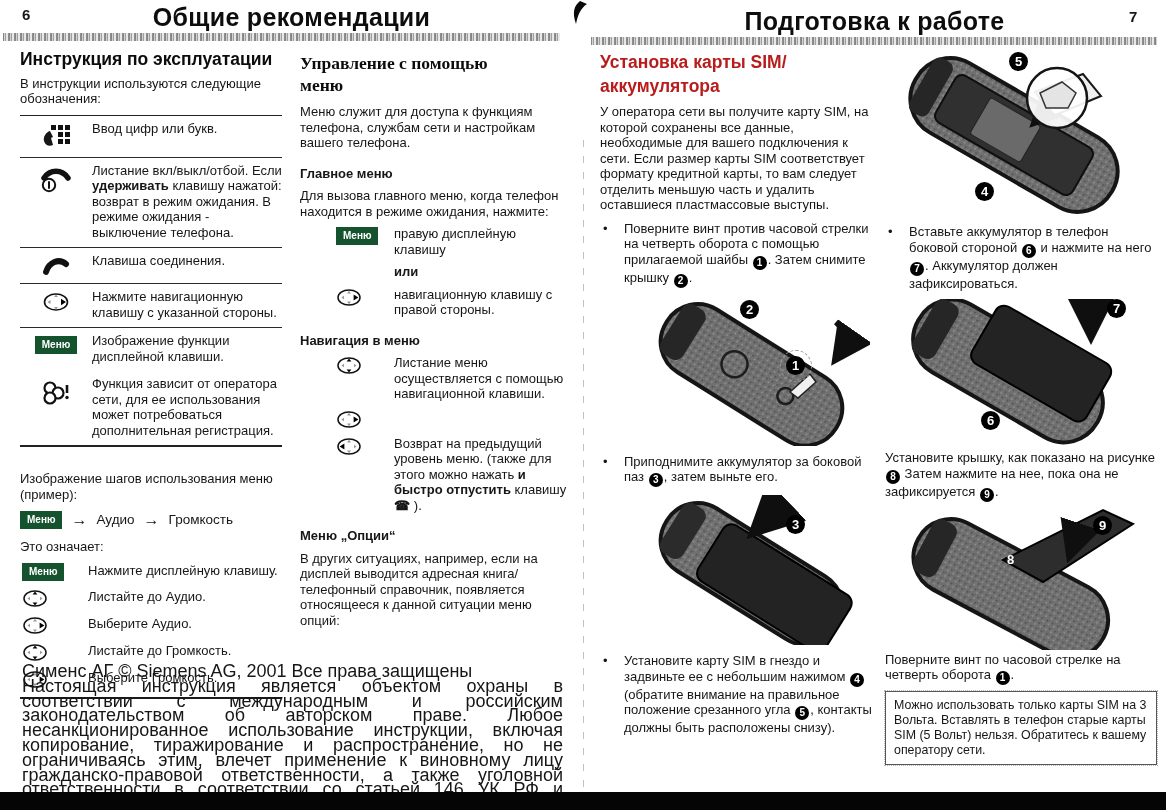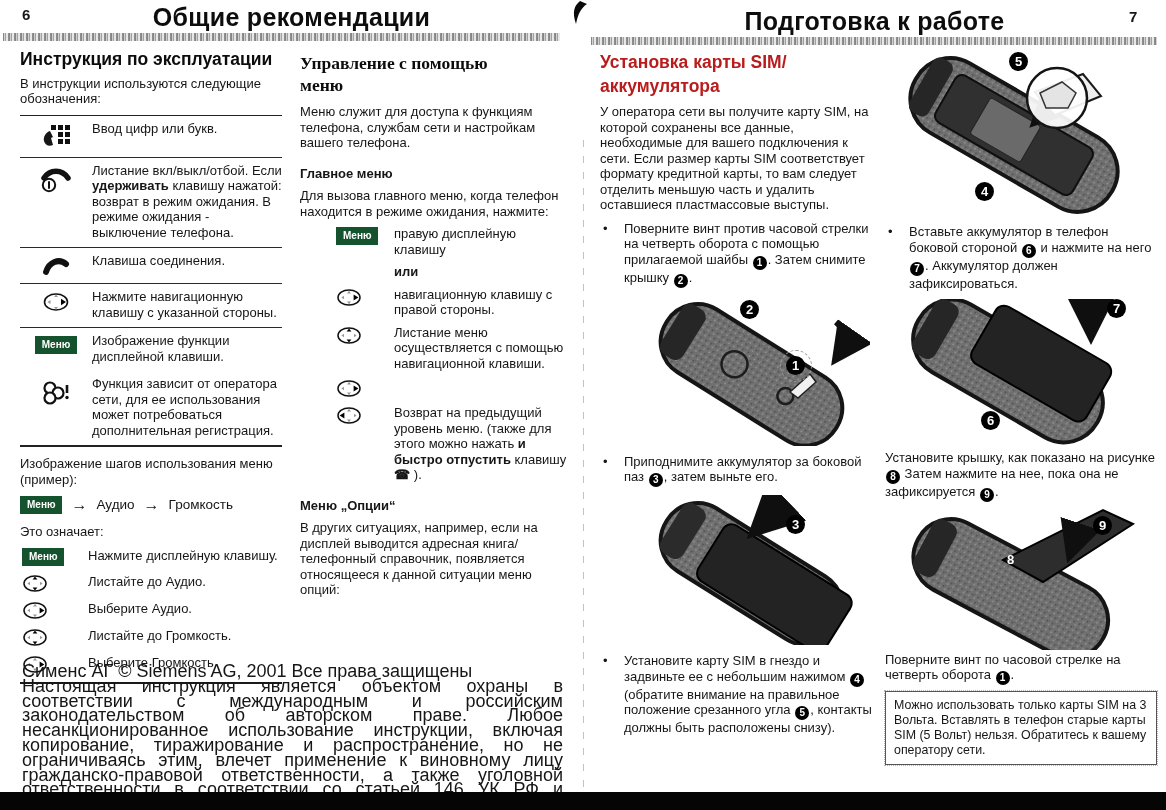--- a/index.html
+++ b/index.html
@@ -19,21 +19,21 @@
   .h3{font-size:13px;font-weight:bold;margin:15px 0 7px;}
   .p{margin:0 0 6px;}
   .b{font-weight:bold;}
   .symtable{border-top:1.5px solid #222;border-bottom:2px solid #222;margin-top:8px;}
   .symrow{display:flex;padding:5px 0 7px;}
   .symrow.line{border-top:1.3px solid #2a2a2a;}
   .icell{flex:0 0 72px;display:flex;justify-content:center;align-items:flex-start;padding-top:3px;}
   .tcell{flex:1 1 auto;}
   .badge{display:inline-block;background:#14532d;color:#fff;font-weight:bold;font-size:10px;padding:1px 7px 2px;border-radius:0;line-height:15px;}
   .ncirc{display:inline-block;width:14px;height:14px;border-radius:50%;background:#000;color:#fff;font-size:10px;font-weight:bold;text-align:center;line-height:14px;vertical-align:-2px;margin:0 1px;}
-  .caption{margin:9px 0 4px;}
+  .caption{margin:24px 0 4px;}
   .exrow{display:flex;align-items:center;gap:9px;margin:9px 0 10px;font-size:13.5px;}
   .exarrow{font-weight:bold;font-size:16px;}
   .mrow{display:flex;align-items:flex-start;margin:8px 0;}
   .icell2{flex:0 0 66px;display:flex;justify-content:flex-start;padding-left:2px;}
   .midrow{display:flex;margin:7px 0 7px 36px;}
   .icellm{flex:0 0 58px;padding-top:1px;}
   .orline{margin:4px 0 4px 94px;font-weight:bold;}
   .thickline{border-top:2px solid #1a1a1a;margin-top:5px;}
   .footer{position:absolute;left:22px;top:664px;width:541px;font-size:18px;line-height:14.8px;}
   .footer .just{text-align:justify;}
@@ -231,20 +231,21 @@
           <ellipse cx="13" cy="9.5" rx="11" ry="7.6" fill="none" stroke="#111" stroke-width="1.5"></ellipse>
           <polygon points="8,7.8 8,11.2 5.4,9.5" fill="#999"></polygon>
           <polygon points="11,5.4 15,5.4 13,2.8" fill="#999"></polygon>
           <polygon points="11,13.6 15,13.6 13,16.2" fill="#999"></polygon>
           <polygon points="17.6,6.4 17.6,12.6 22.4,9.5" fill="#000"></polygon>
         </svg>
       </div>
       <div class="tcell">навигационную клавишу с правой стороны.</div>
     </div>
 
+    <div class="h3">Навигация в меню</div>
 
     <div class="midrow">
       <div class="icellm">
         <svg width="26" height="19" viewBox="0 0 26 19">
           <ellipse cx="13" cy="9.5" rx="11" ry="7.6" fill="none" stroke="#111" stroke-width="1.5"></ellipse>
           <polygon points="8,7.8 8,11.2 5.4,9.5" fill="#999"></polygon>
           <polygon points="18,7.8 18,11.2 20.6,9.5" fill="#999"></polygon>
           <polygon points="10.6,5.6 15.4,5.6 13,2.4" fill="#000"></polygon>
           <polygon points="10.6,13.4 15.4,13.4 13,16.6" fill="#000"></polygon>
         </svg>

